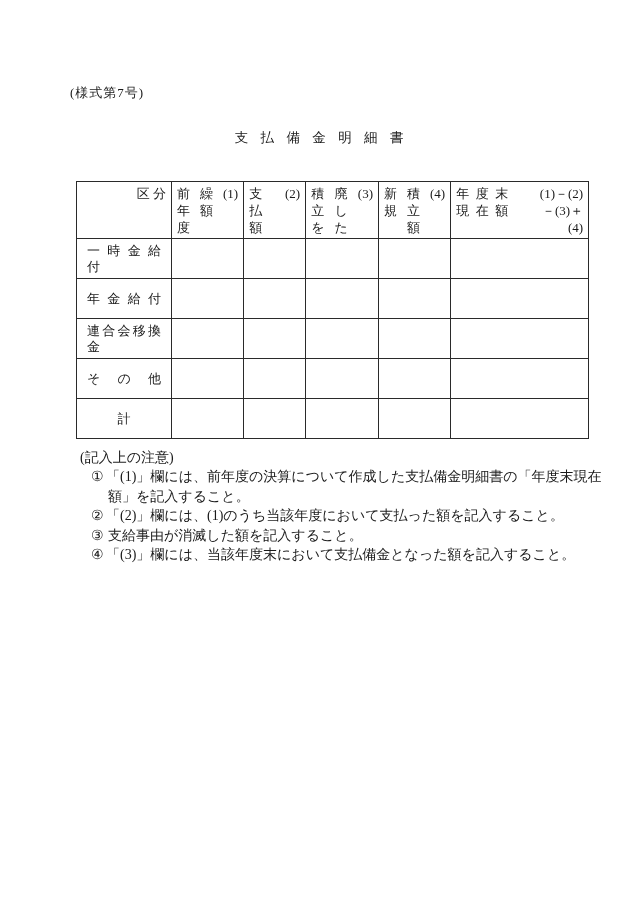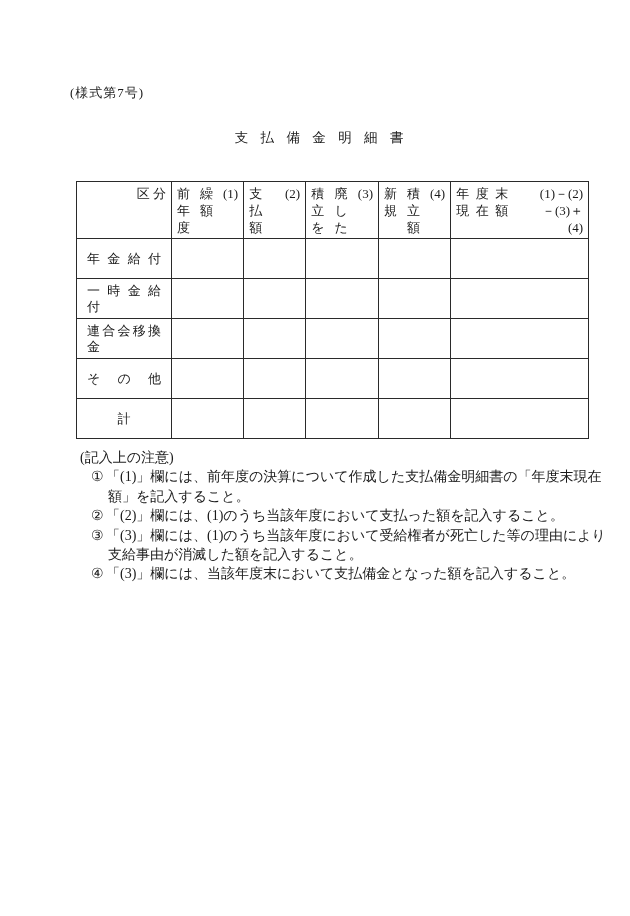--- a/index.html
+++ b/index.html
@@ -165,31 +165,31 @@
           <div class="hcell">
             <div class="hline jline">年 度 末 現 在 額</div>
             <div class="hline"></div>
             <div class="hline num">(1)－(2)－(3)＋(4)</div>
           </div>
         </td>
       </tr>
 
       <tr class="drow">
         <td>
+            <div class="label jline">一 時 金 給 付</div>
+          </td>
+        <td></td>
+        <td></td>
+        <td></td>
+        <td></td>
+        <td></td>
+      </tr>
+      <tr class="drow">
+        <td>
             <div class="label jline">年 金 給 付</div>
-          </td>
-        <td></td>
-        <td></td>
-        <td></td>
-        <td></td>
-        <td></td>
-      </tr>
-      <tr class="drow">
-        <td>
-            <div class="label jline">一 時 金 給 付</div>
           </td>
         <td></td>
         <td></td>
         <td></td>
         <td></td>
         <td></td>
       </tr>
       <tr class="drow">
         <td>
             <div class="label jline">連合会移換金</div>
@@ -232,21 +232,20 @@
       <div class="note-line">額」を記入すること。</div>
     </div>
 
     <div class="note-item">
       <span class="note-num">②</span>
       <div class="note-line first">「(2)」欄には、(1)のうち当該年度において支払った額を記入すること。</div>
     </div>
 
     <div class="note-item">
       <span class="note-num">③</span>
-      <div class="note-line first">「(3)」欄には、(1)のうち当該年度において受給権者が死亡した等の理由により</div>
       <div class="note-line">支給事由が消滅した額を記入すること。</div>
     </div>
 
     <div class="note-item">
       <span class="note-num">④</span>
       <div class="note-line first">「(3)」欄には、当該年度末において支払備金となった額を記入すること。</div>
     </div>
   </div>
 
 </div>

